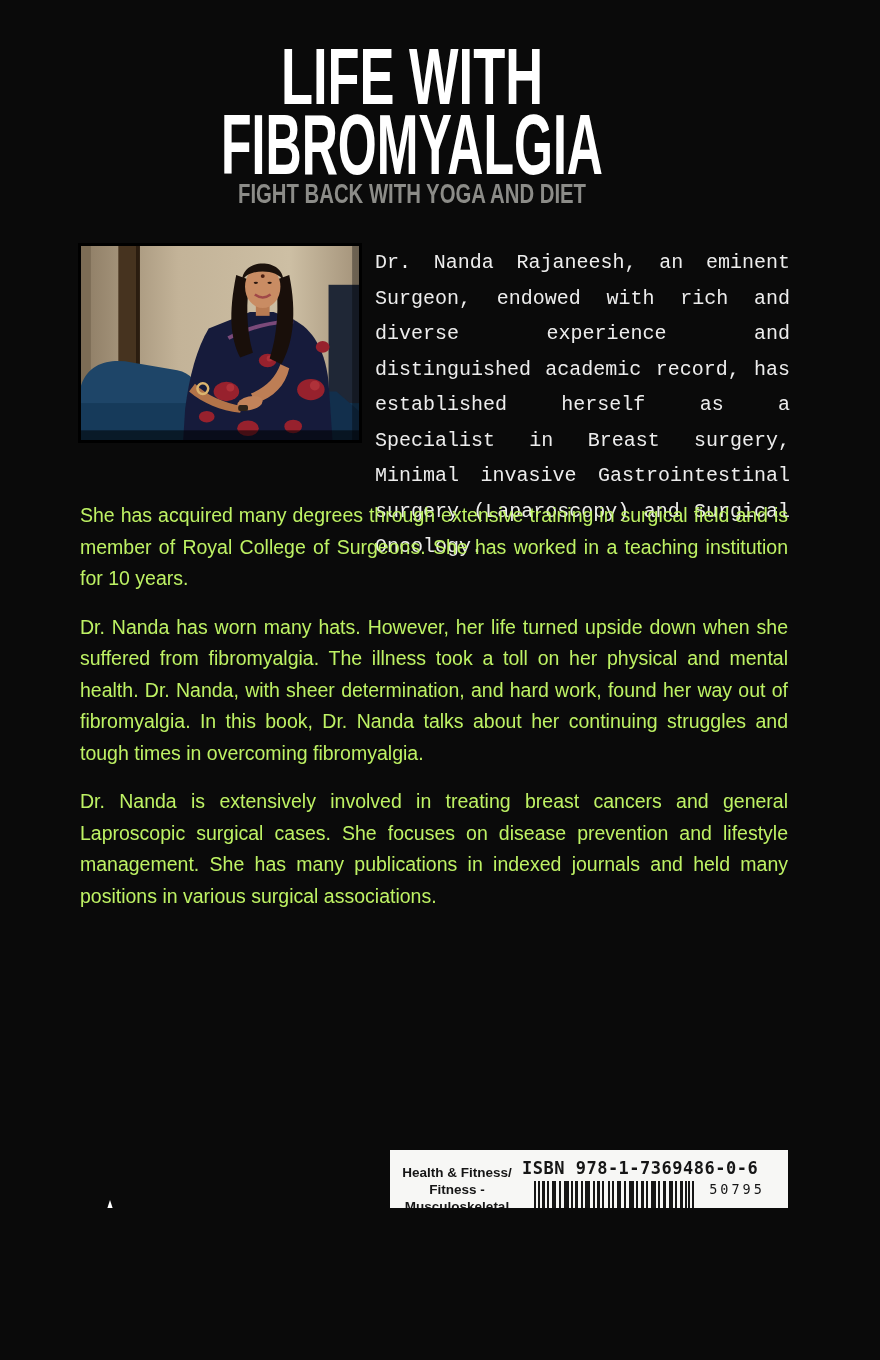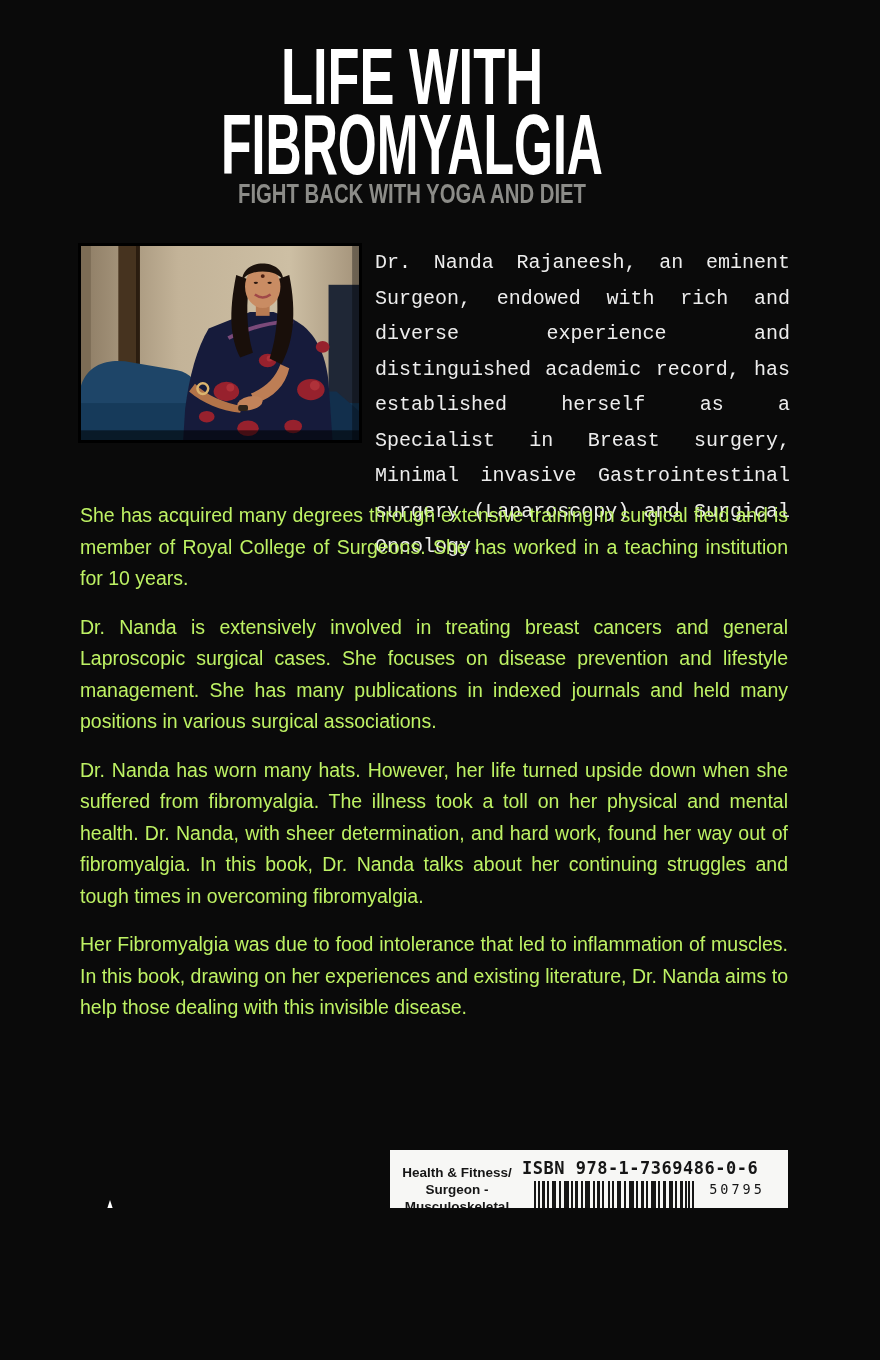--- a/index.html
+++ b/index.html
@@ -122,41 +122,40 @@
         </g>
         <rect y="190" width="283" height="10" fill="#000" opacity="0.55"></rect>
         <rect x="276" width="7" height="200" fill="#000" opacity="0.35"></rect>
       </svg>
     </div>
     <p>Dr. Nanda Rajaneesh, an eminent Surgeon, endowed with rich and diverse experience and distinguished academic record, has established herself as a Specialist in Breast surgery, Minimal invasive Gastrointestinal surgery (Laparoscopy) and Surgical Oncology.</p>
   </section>
 
   <section class="body-copy">
     <p>She has acquired many degrees through extensive training in surgical field and is member of Royal College of Surgeons. She has worked in a teaching institution for 10 years.</p>
+    <p>Dr. Nanda has worn many hats. However, her life turned upside down when she suffered from fibromyalgia. The illness took a toll on her physical and mental health.  Dr. Nanda, with sheer determination, and hard work, found her way out of fibromyalgia. In this book, Dr. Nanda talks about her continuing struggles and tough times in overcoming fibromyalgia.</p>
     <p>Dr. Nanda is extensively involved in treating breast cancers and general Laproscopic surgical cases. She focuses on disease prevention and lifestyle management. She has many publications in indexed journals and held many positions in various surgical associations.</p>
-    <p>Dr. Nanda has worn many hats. However, her life turned upside down when she suffered from fibromyalgia. The illness took a toll on her physical and mental health.  Dr. Nanda, with sheer determination, and hard work, found her way out of fibromyalgia. In this book, Dr. Nanda talks about her continuing struggles and tough times in overcoming fibromyalgia.</p>
-    <p>Her Fibromyalgia was due to food intolerance that led to inflammation of muscles. In this book, drawing on her experiences and existing literature, Dr. Nanda aims to help those dealing with this invisible disease.</p>
   </section>
 
   <div class="footer-logo">
     <svg width="64" height="64" viewBox="0 0 64 64">
       <path d="M32,2 L38.8,22.7 L60.5,22.7 L42.9,35.6 L49.6,56.3 L32,43.5 L14.4,56.3 L21.1,35.6 L3.5,22.7 L25.2,22.7 Z" fill="#ffffff"></path>
       <polygon points="0,50 50,15 54,21 4,56" fill="#0a0a0a"></polygon>
       <polygon points="2,57 50,22 54,28 6,63" fill="#ffffff"></polygon>
       <polygon points="48,10 62,12 52,26" fill="#ffffff"></polygon>
     </svg>
     <div>
       <div class="logo-books">BOOKS</div>
     </div>
   </div>
 
   <div class="barcode-panel">
     <div class="category-col">
       <div class="cat-line">Health &amp; Fitness/</div>
-      <div class="cat-line">Surgeon -</div>
+      <div class="cat-line">Fitness -</div>
       <div class="cat-line">Musculoskeletal</div>
       <div class="cat-divider"></div>
       <div class="price">US $4.95</div>
     </div>
     <div class="code-col">
       <div class="isbn-line">ISBN 978-1-7369486-0-6</div>
       <div class="bars-row">
         <div class="main-code">
           <svg viewBox="0 0 160 50" preserveAspectRatio="none">
             <g class="bar" fill="#161616">

